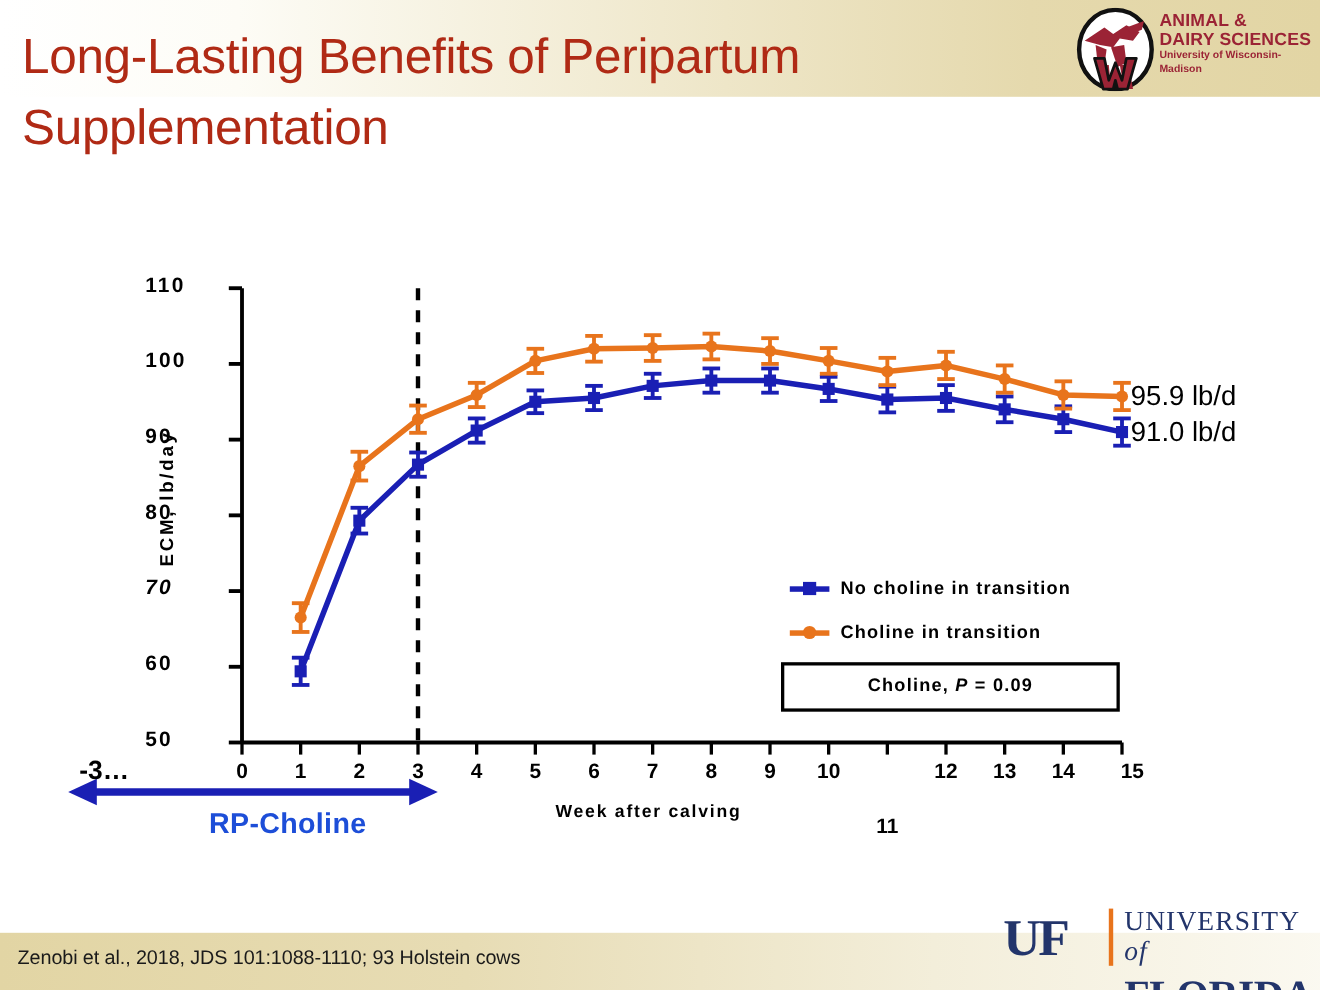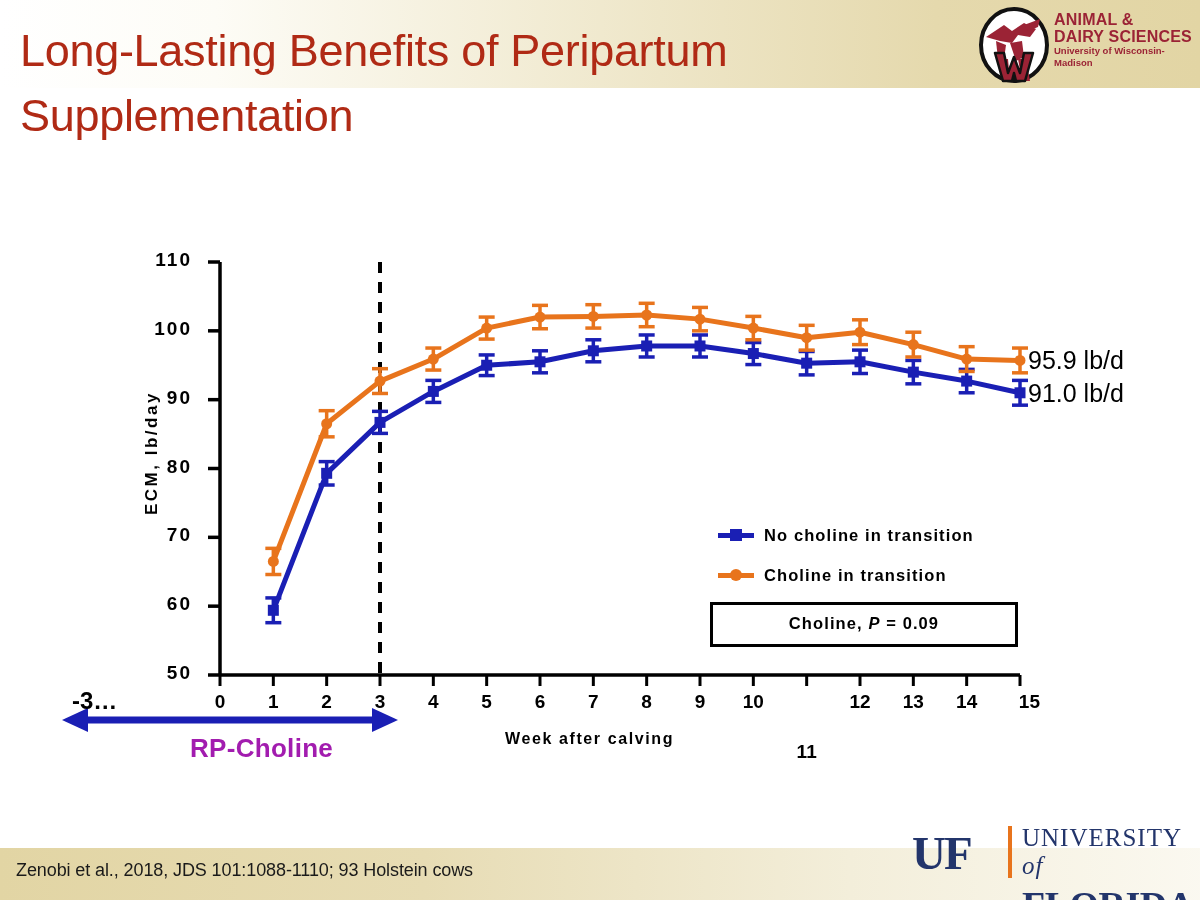--- a/index.html
+++ b/index.html
@@ -36,21 +36,21 @@
     position:absolute;left:142px;top:365px;
     transform:rotate(-90deg);transform-origin:left top;
     font-size:17px;font-weight:700;letter-spacing:2.5px;color:#000;
     white-space:nowrap;
   }
   .xaxis-title{
     position:absolute;left:505px;top:580px;
     font-size:16px;font-weight:700;letter-spacing:1.6px;color:#000;
     white-space:nowrap;
   }
-  .ytick-label{position:absolute;font-size:19px;font-weight:700;letter-spacing:2px;color:#000;text-align:right;width:60px;}
+  .ytick-label{position:absolute;font-size:19px;font-weight:700;letter-spacing:2px;color:#000;width:60px;}
   .xtick-label{position:absolute;font-size:19px;font-weight:700;color:#000;text-align:center;width:40px;}
   
   #legend{position:absolute;left:718px;top:370px;}
   .legend-row{display:flex;align-items:center;height:30px;margin-bottom:10px;}
   .legend-mark{width:36px;height:16px;position:relative;margin-right:10px;}
   .legend-line{position:absolute;left:0;top:6px;width:36px;height:5px;}
   .legend-sq{position:absolute;left:12px;top:2px;width:12px;height:12px;}
   .legend-ci{position:absolute;left:12px;top:2px;width:12px;height:12px;border-radius:50%;}
   .legend-label{font-size:16.5px;font-weight:700;letter-spacing:1.1px;color:#000;white-space:nowrap;}
   
@@ -58,21 +58,21 @@
     position:absolute;left:710px;top:452px;width:294px;
     border:3px solid #000;background:#fff;
     padding:7px 4px 9px 4px;text-align:center;
   }
   .stat-line{font-size:16.5px;font-weight:700;letter-spacing:1.1px;color:#000;line-height:23px;white-space:nowrap;}
   .stat-line i{font-style:italic;}
   
   .annot{position:absolute;font-size:25px;color:#000;white-space:nowrap;}
   
   #minus3{position:absolute;left:72px;top:537px;font-size:24px;font-weight:700;color:#000;}
-  #rp-choline-label{position:absolute;left:190px;top:583px;font-size:26px;font-weight:700;color:#a21caf;letter-spacing:.3px;}
+  #rp-choline-label{position:absolute;left:190px;top:583px;font-size:26px;font-weight:700;color:#1d4ed8;letter-spacing:.3px;}
   
   #footer-bar{
     position:absolute;left:0;top:848px;width:1200px;height:52px;
     background:linear-gradient(to right,#e2d5a4 0%,#e7dcb4 35%,#f3eeda 70%,#fbf9f1 100%);
     padding-left:13px;
   }
   #footer-text{position:absolute;left:16px;top:12px;font-size:18px;color:#1a1a1a;letter-spacing:-0.1px;}
   
   #uf-logo{position:absolute;left:912px;top:822px;width:280px;height:62px;}
   #uf-uf{position:absolute;left:0;top:4px;font-size:47px;font-weight:700;color:#23356b;letter-spacing:-2px;font-family:"Liberation Serif",serif;}
@@ -280,21 +280,21 @@
       <polygon points="398,570 372,558 372,582" fill="#1a1fb4"></polygon>
     </g>
   </svg>
 
   <div class="yaxis-title">ECM, lb/day</div>
   <div class="xaxis-title">Week after calving</div>
 
   <div id="tick-labels">
       <div class="ytick-label" style="left: 132px; top: 512px;">50</div>
       <div class="ytick-label" style="left: 132px; top: 443.167px;">60</div>
-      <div class="ytick-label" style="left: 132px; top: 374.333px;">70</div>
+      <div class="ytick-label" style="left: 132px; top: 374.333px; font-style: italic;">70</div>
       <div class="ytick-label" style="left: 132px; top: 305.5px;">80</div>
       <div class="ytick-label" style="left: 132px; top: 236.667px;">90</div>
       <div class="ytick-label" style="left: 132px; top: 167.833px;">100</div>
       <div class="ytick-label" style="left: 132px; top: 99px;">110</div>
       <div class="xtick-label" style="left: 200px; top: 541px;">0</div>
       <div class="xtick-label" style="left: 253.333px; top: 541px;">1</div>
       <div class="xtick-label" style="left: 306.667px; top: 541px;">2</div>
       <div class="xtick-label" style="left: 360px; top: 541px;">3</div>
       <div class="xtick-label" style="left: 413.333px; top: 541px;">4</div>
       <div class="xtick-label" style="left: 466.667px; top: 541px;">5</div>

